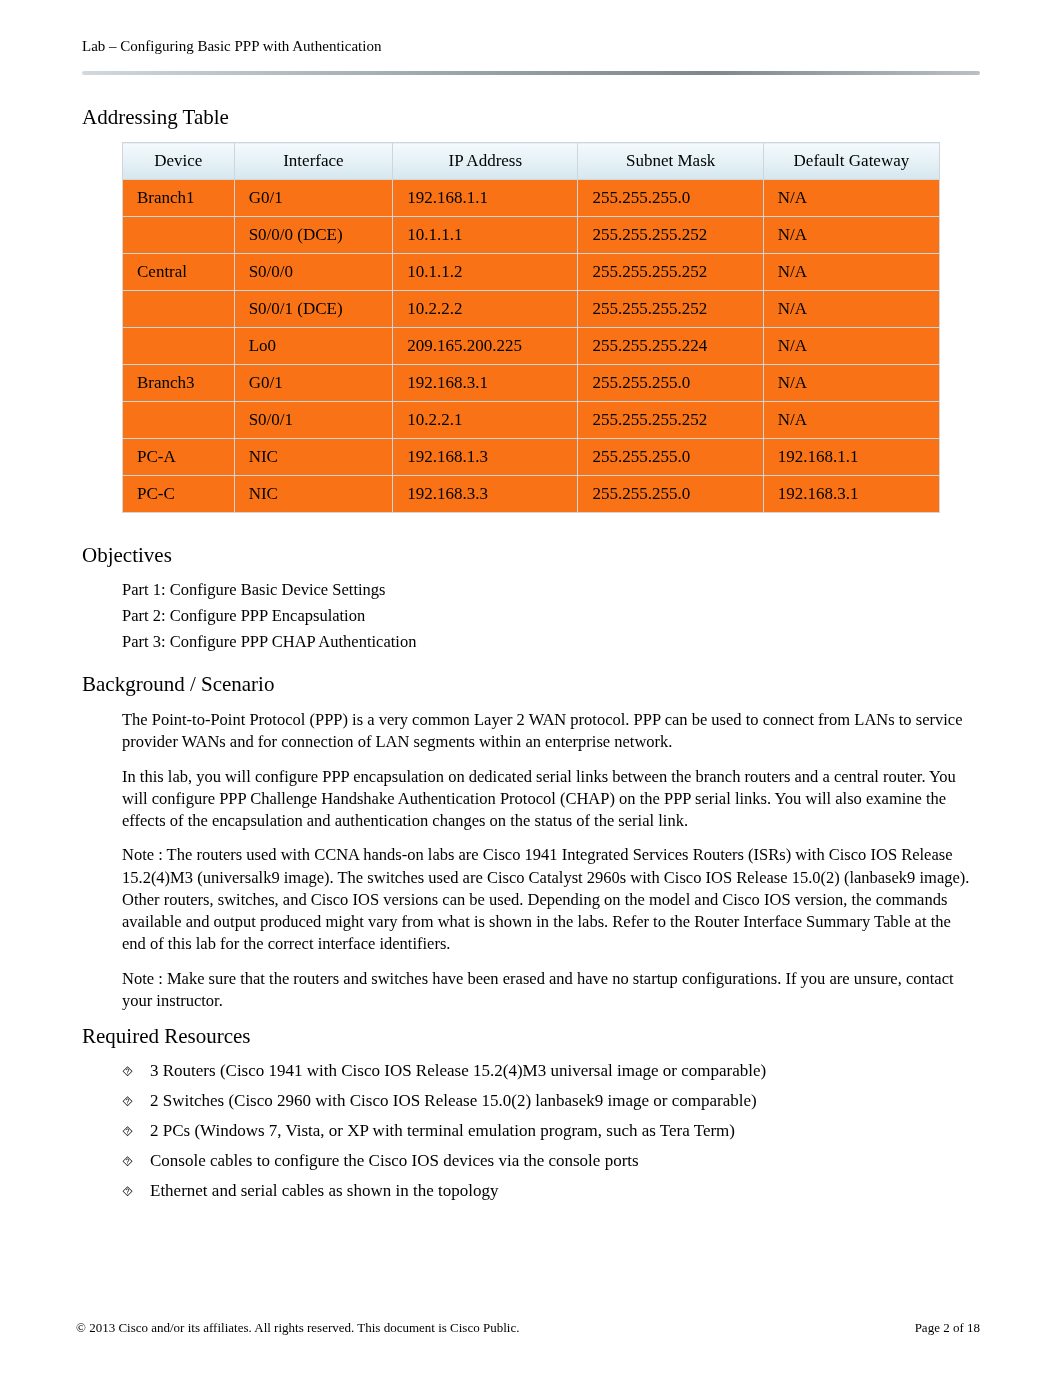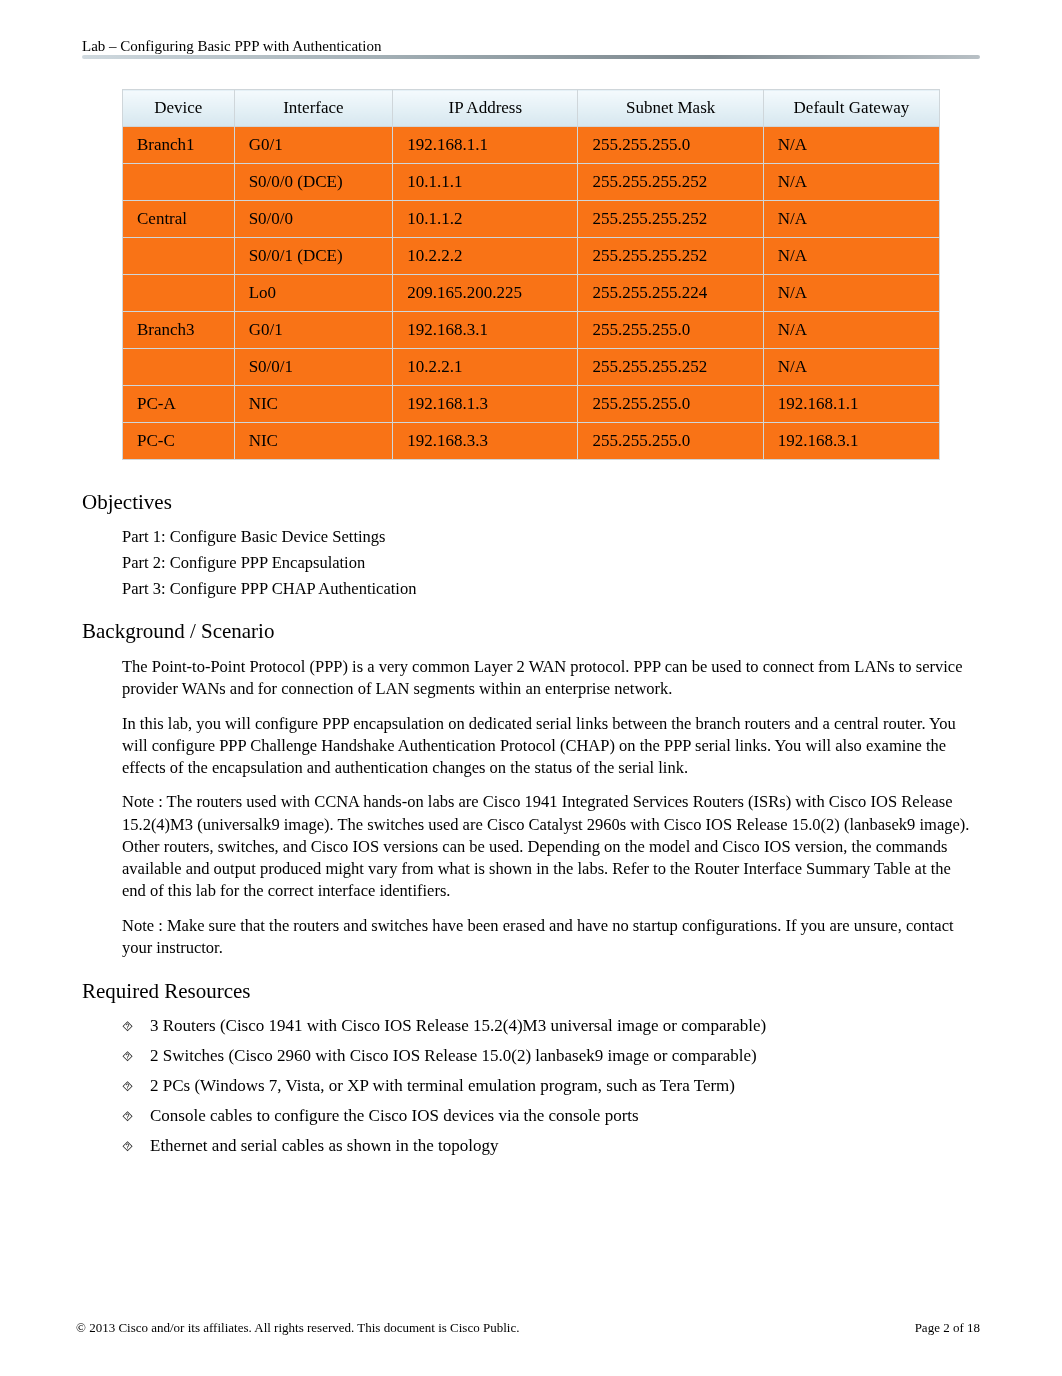--- a/index.html
+++ b/index.html
@@ -1,19 +1,19 @@
 <!DOCTYPE html>
 <html><head>
 <meta charset="utf-8">
 <style>
   * { box-sizing: border-box; margin: 0; padding: 0; }
   html, body { width: 1062px; height: 1376px; background: #ffffff; font-family: "Times New Roman", Times, serif; color: #000; }
   .page { width: 1062px; height: 1376px; position: relative; padding: 38px 82px 0 82px; }
 
-  .lab-header { font-size: 15px; color: #000; margin-bottom: 0; }
+  .lab-header { font-size: 15px; color: #000; margin-bottom: 16px; }
   .underline-bar {
     height: 4px;
     width: 100%;
     background: linear-gradient(to right, #cfd9df 0%, #9aa7ad 40%, #7d888e 70%, #b8c0c5 100%);
     border-radius: 2px;
     margin-bottom: 30px;
   }
 
   .h2 { font-size: 21px; font-weight: 400; margin-bottom: 12px; }
 
@@ -51,20 +51,21 @@
   }
 </style>
 </head>
 <body>
 
 <div class="page">
 
   <div class="lab-header">Lab – Configuring Basic PPP with Authentication</div>
   <div class="underline-bar"></div>
 
+  <div class="h2">Addressing Table</div>
 
   <div class="table-wrap">
     <table class="addr">
       <thead>
         <tr>
           <th>Device</th>
           <th>Interface</th>
           <th>IP Address</th>
           <th>Subnet Mask</th>
           <th>Default Gateway</th>
@@ -139,21 +140,21 @@
   </div>
 
   <div class="h2">Objectives</div>
   <div class="content-block" style="margin-bottom:20px;">
     <div class="obj-line">Part 1: Configure Basic Device Settings</div>
     <div class="obj-line">Part 2: Configure PPP Encapsulation</div>
     <div class="obj-line">Part 3: Configure PPP CHAP Authentication</div>
   </div>
 
   <div class="h2">Background / Scenario</div>
-  <div class="content-block" style="margin-bottom:20px;">
+  <div class="content-block" style="margin-bottom:12px;">
     <p>The Point-to-Point Protocol (PPP) is a very common Layer 2 WAN protocol. PPP can be used to connect from LANs to service provider WANs and for connection of LAN segments within an enterprise network.</p>
     <p>In this lab, you will configure PPP encapsulation on dedicated serial links between the branch routers and a central router. You will configure PPP Challenge Handshake Authentication Protocol (CHAP) on the PPP serial links. You will also examine the effects of the encapsulation and authentication changes on the status of the serial link.</p>
     <p>Note : The routers used with CCNA hands-on labs are Cisco 1941 Integrated Services Routers (ISRs) with Cisco IOS Release 15.2(4)M3 (universalk9 image). The switches used are Cisco Catalyst 2960s with Cisco IOS Release 15.0(2) (lanbasek9 image). Other routers, switches, and Cisco IOS versions can be used. Depending on the model and Cisco IOS version, the commands available and output produced might vary from what is shown in the labs. Refer to the Router Interface Summary Table at the end of this lab for the correct interface identifiers.</p>
     <p>Note : Make sure that the routers and switches have been erased and have no startup configurations. If you are unsure, contact your instructor.</p>
   </div>
 
   <div class="h2">Required Resources</div>
   <div class="bullets" id="res-list">
       <div class="row">
         <div class="glyph">⯑</div>

